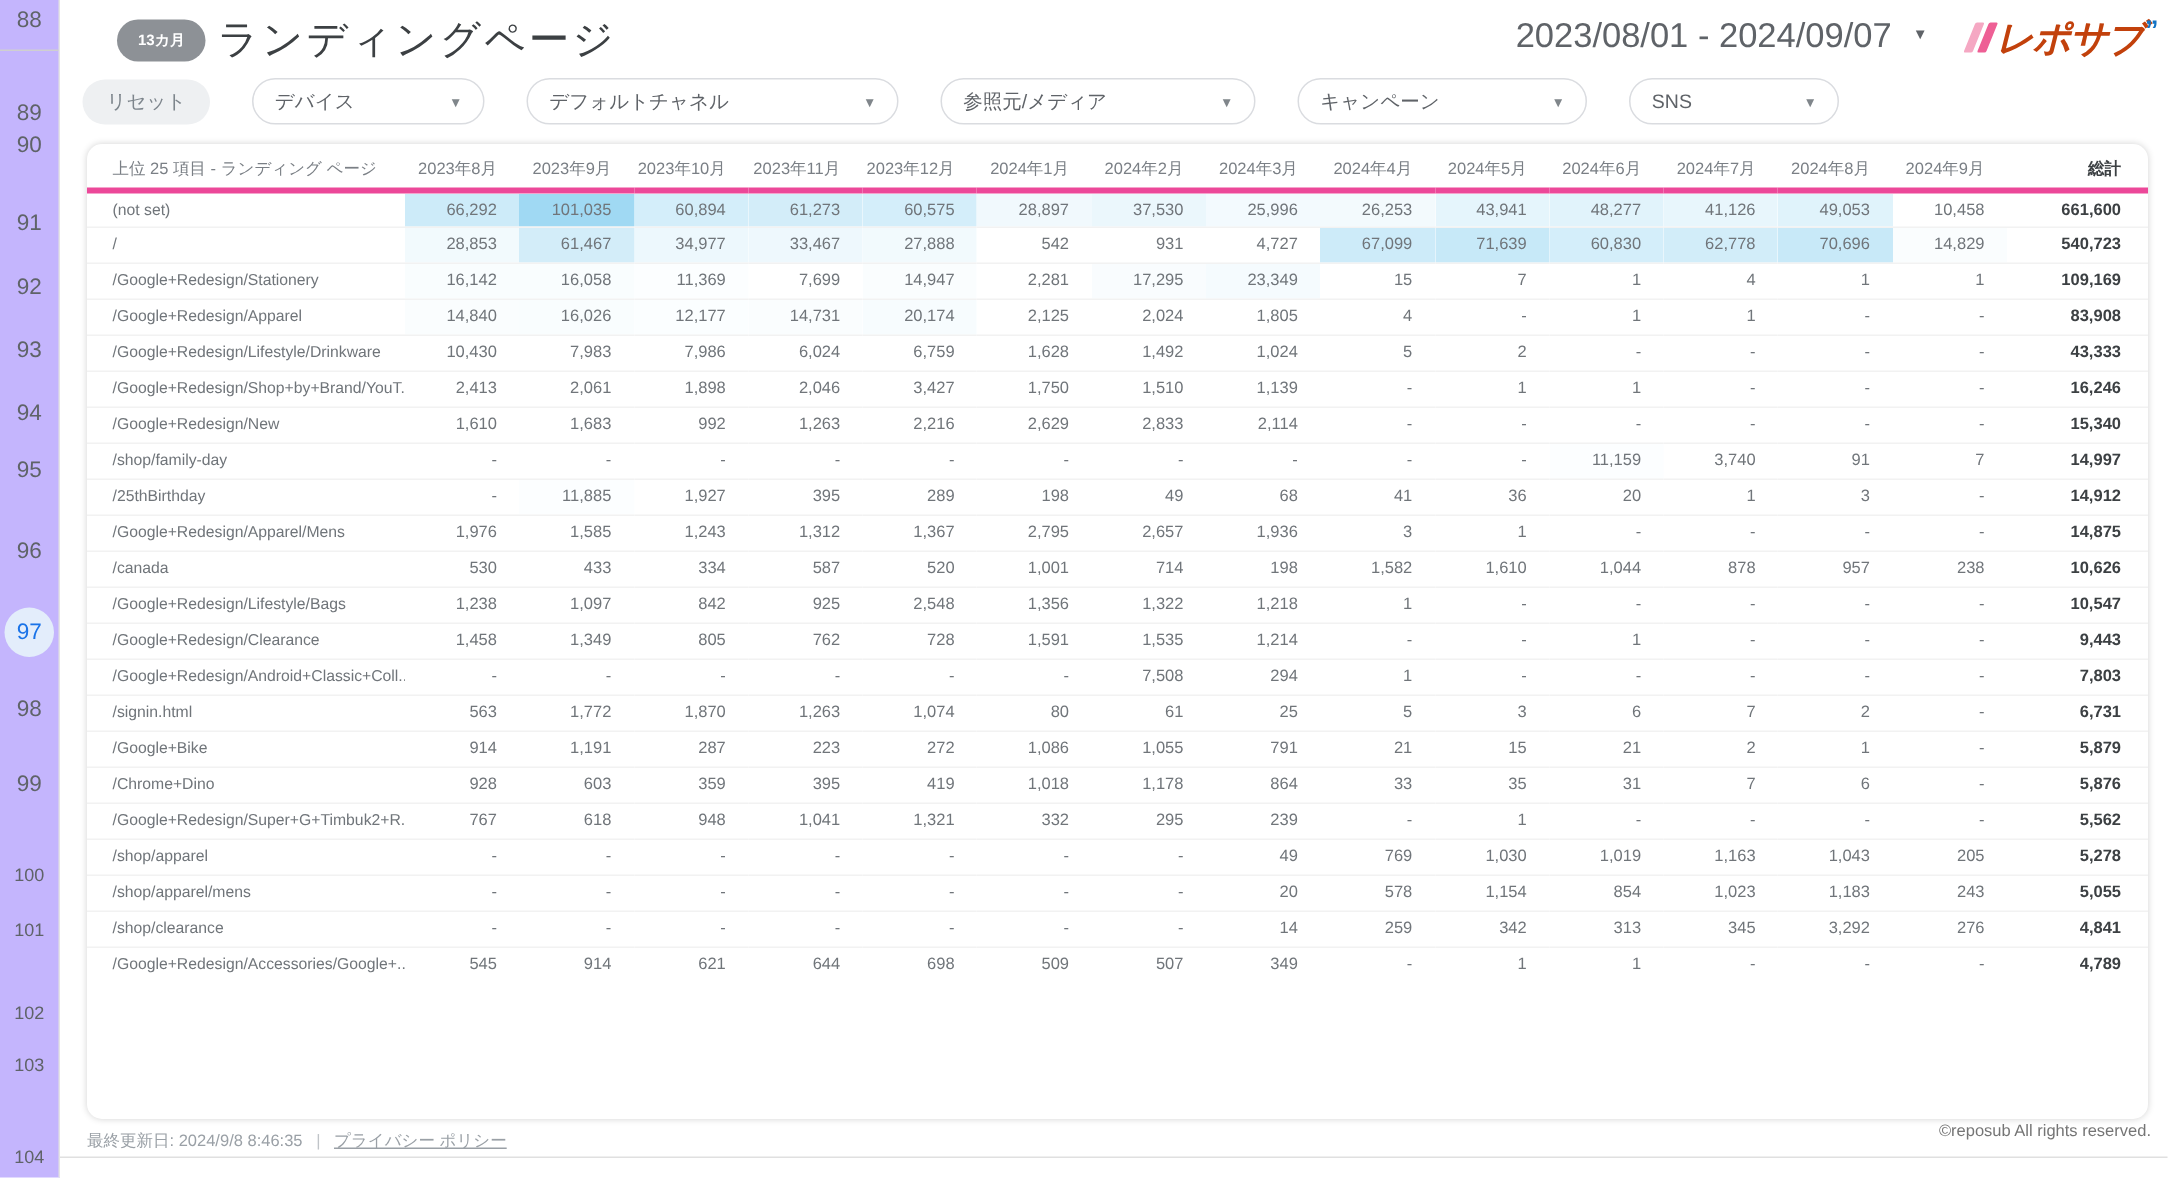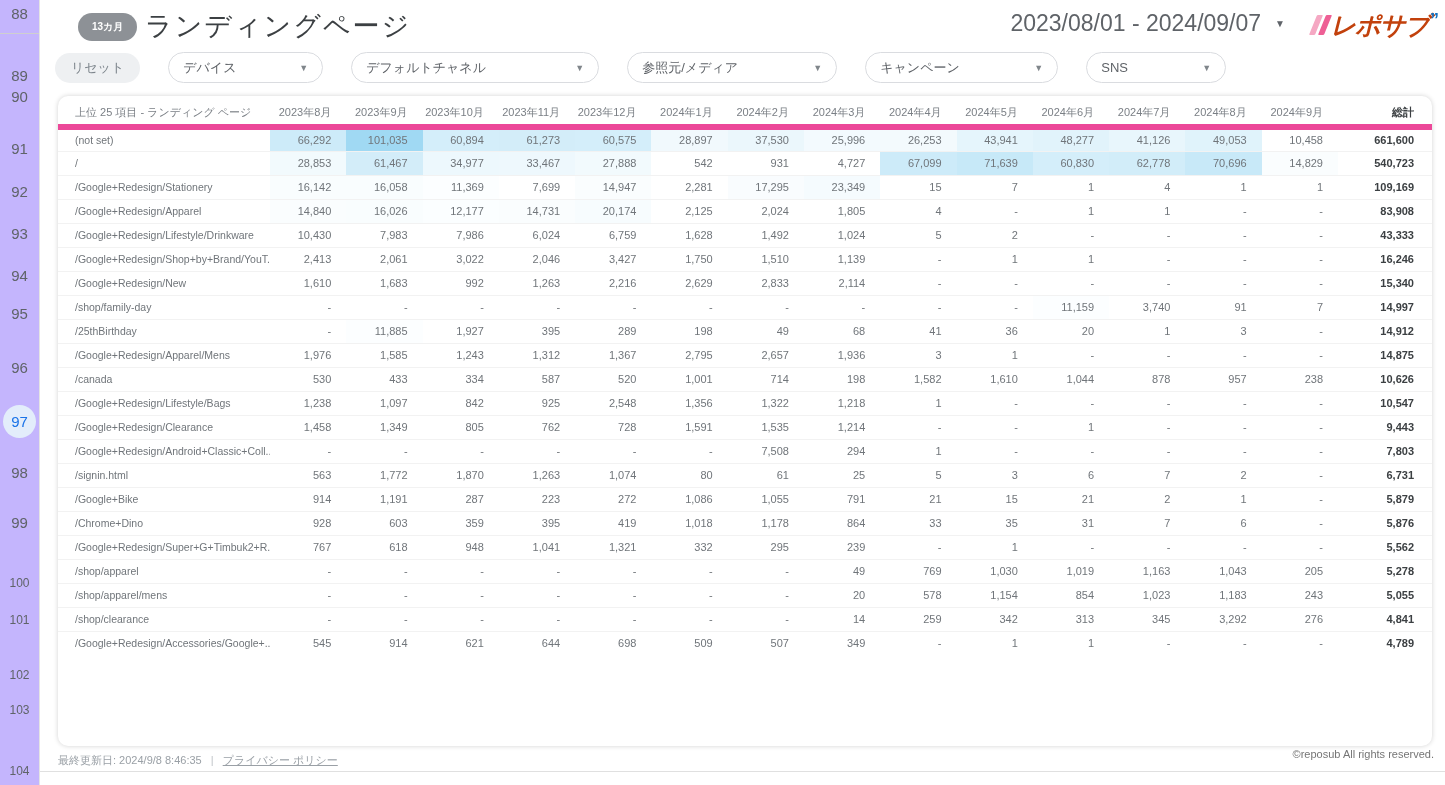--- a/index.html
+++ b/index.html
@@ -55,21 +55,21 @@
   .chip .caret { font-size:9px; color:#80868b; margin-left:8px; }
 
   
   .card { position:absolute; left:18px; top:96px; width:1374px; height:650px;
     background:#fff; border-radius:10px;
     box-shadow:0 0 5px rgba(0,0,0,0.18); padding-top:4px; overflow:hidden; }
   table { width:100%; border-collapse:collapse; table-layout:fixed; }
   col.c-label { width:212px; }
   col.c-total { width:94px; }
   thead th { height:27px; font-size:11px; font-weight:400; color:#7a7f85;
-    border-bottom:6px solid #ec4899; white-space:nowrap; cursor:pointer; }
+    border-bottom:4px solid #ec4899; white-space:nowrap; cursor:pointer; }
   th.h-label { text-align:left; padding-left:17px; }
   th.h-num { text-align:right; padding-right:15px; }
   th.h-total { text-align:right; padding-right:18px; font-weight:bold;
     color:#3c4043; }
   tbody td { height:24px; font-size:11px; color:#70757a;
     border-bottom:1px solid #f2f2f2; white-space:nowrap; overflow:hidden; }
   td.t-label { text-align:left; padding-left:17px; font-size:10.5px; }
   td.t-num { text-align:right; padding-right:15px; }
   td.t-total { text-align:right; padding-right:18px; font-weight:bold;
     color:#3c4043; }
@@ -281,21 +281,21 @@
             <td class="t-num">-</td>
             <td class="t-num">-</td>
             <td class="t-num">-</td>
             <td class="t-num">-</td>
             <td class="t-total">43,333</td>
           </tr>
           <tr>
             <td class="t-label">/Google+Redesign/Shop+by+Brand/YouT...</td>
             <td class="t-num">2,413</td>
             <td class="t-num">2,061</td>
-            <td class="t-num">3,022</td>
+            <td class="t-num">1,898</td>
             <td class="t-num">2,046</td>
             <td class="t-num">3,427</td>
             <td class="t-num">1,750</td>
             <td class="t-num">1,510</td>
             <td class="t-num">1,139</td>
             <td class="t-num">-</td>
             <td class="t-num">1</td>
             <td class="t-num">1</td>
             <td class="t-num">-</td>
             <td class="t-num">-</td>

